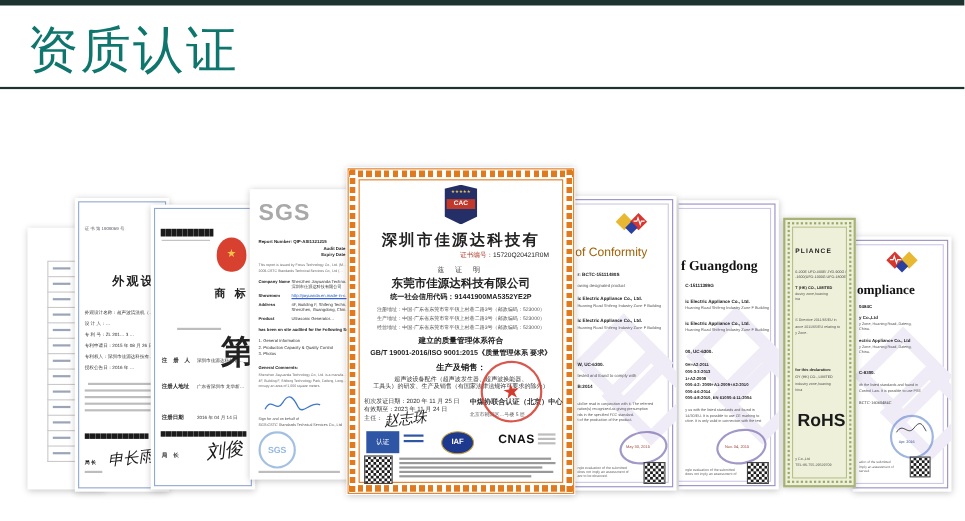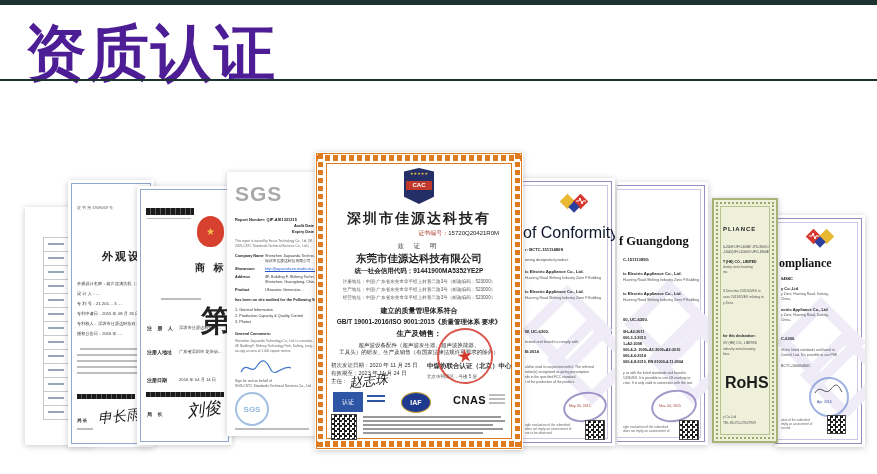--- a/index.html
+++ b/index.html
@@ -1,19 +1,19 @@
 <!DOCTYPE html>
 <html><head>
 <meta charset="utf-8">
 <style>
   html,body{margin:0;padding:0;background:#fff;}
   body{font-family:"Liberation Sans","DejaVu Sans",sans-serif;}
   .stage{position:relative;width:877px;height:474px;background:#fff;overflow:hidden;}
   .top-bar{position:absolute;left:0;top:0;width:877px;height:5px;background:#1d3330;}
-  .hdr-title{position:absolute;left:25px;top:20px;font-size:61px;font-weight:bold;color:#4c1d95;letter-spacing:2px;line-height:1.1;}
+  .hdr-title{position:absolute;left:25px;top:20px;font-size:46px;font-weight:normal;color:#0f766e;letter-spacing:2px;line-height:1.1;}
   .hdr-sub{position:absolute;left:208px;top:46px;font-size:21px;color:#8a8a8a;line-height:1.2;}
   .hdr-line{position:absolute;left:0;top:79px;width:877px;height:2px;background:#1d3330;}
   .cert{position:absolute;background:#fff;overflow:hidden;box-shadow:0 1px 6px rgba(0,0,0,.22);}
   .t{position:absolute;white-space:nowrap;line-height:1.15;color:#333;}
   .b{font-weight:bold;color:#222;}
   .c{left:0;right:0;text-align:center;}
   .ser{font-family:"Liberation Serif","DejaVu Serif",serif;}
   .ln{position:absolute;height:2px;background:#bdbdbd;}
   .frame-blue{position:absolute;inset:3px;border:1px solid #8fa9cf;}
   .frame-purple{position:absolute;border:1px solid #988cc4;}
@@ -223,21 +223,21 @@
         <div class="in"></div>
       </div>
     <div class="chev" style="left:30px;top:120px;"></div>
     <div class="chev" style="left:55px;top:150px;"></div>
     <svg style="position:absolute;left:52px;top:14px;" width="34" height="26" viewBox="0 0 34 26">
         <rect x="5" y="4" width="11" height="11" fill="#e8b832" transform="rotate(45 10.5 9.5)"></rect>
         <rect x="18" y="4" width="11" height="11" fill="#d6372e" transform="rotate(45 23.5 9.5)"></rect>
         <rect x="13" y="11" width="8" height="8" fill="#2b3f9e" transform="rotate(45 17 15)"></rect>
         <polyline points="19,9 22,9 23,6 25,12 26,9 29,9" fill="none" stroke="#fff" stroke-width="1"></polyline>
       </svg>
-    <div class="t" style="left:18px;top:46px;font-size:16px;color:#0f172a;">of Conformity</div>
+    <div class="t" style="left:18px;top:46px;font-size:11px;color:#a16207;">of Conformity</div>
     <div class="t b" style="left:20px;top:70px;font-size:4.2px;">r: BCTC-15111480S</div>
     <div class="t" style="left:20px;top:80px;font-size:3.8px;color:#555;">owing designated product</div>
     <div class="t b" style="left:20px;top:92px;font-size:4.2px;">ic Electric Appliance Co., Ltd.</div>
     <div class="t" style="left:20px;top:98px;font-size:3.6px;color:#555;">Huaning Road Shifeng Industry Zone F Building</div>
     <div class="t b" style="left:20px;top:112px;font-size:4.2px;">ic Electric Appliance Co., Ltd.</div>
     <div class="t" style="left:20px;top:118px;font-size:3.6px;color:#555;">Huaning Road Shifeng Industry Zone F Building</div>
     <div class="t b" style="left:20px;top:152px;font-size:4.2px;">W, UC-6300.</div>
     <div class="t" style="left:20px;top:162px;font-size:3.8px;color:#555;">tested and found to comply with</div>
     <div class="t b" style="left:20px;top:172px;font-size:4.2px;">B:2014</div>
     <div class="t" style="left:20px;top:188px;font-size:3.4px;color:#555;">uld be read in conjunction with it. The referred</div>

